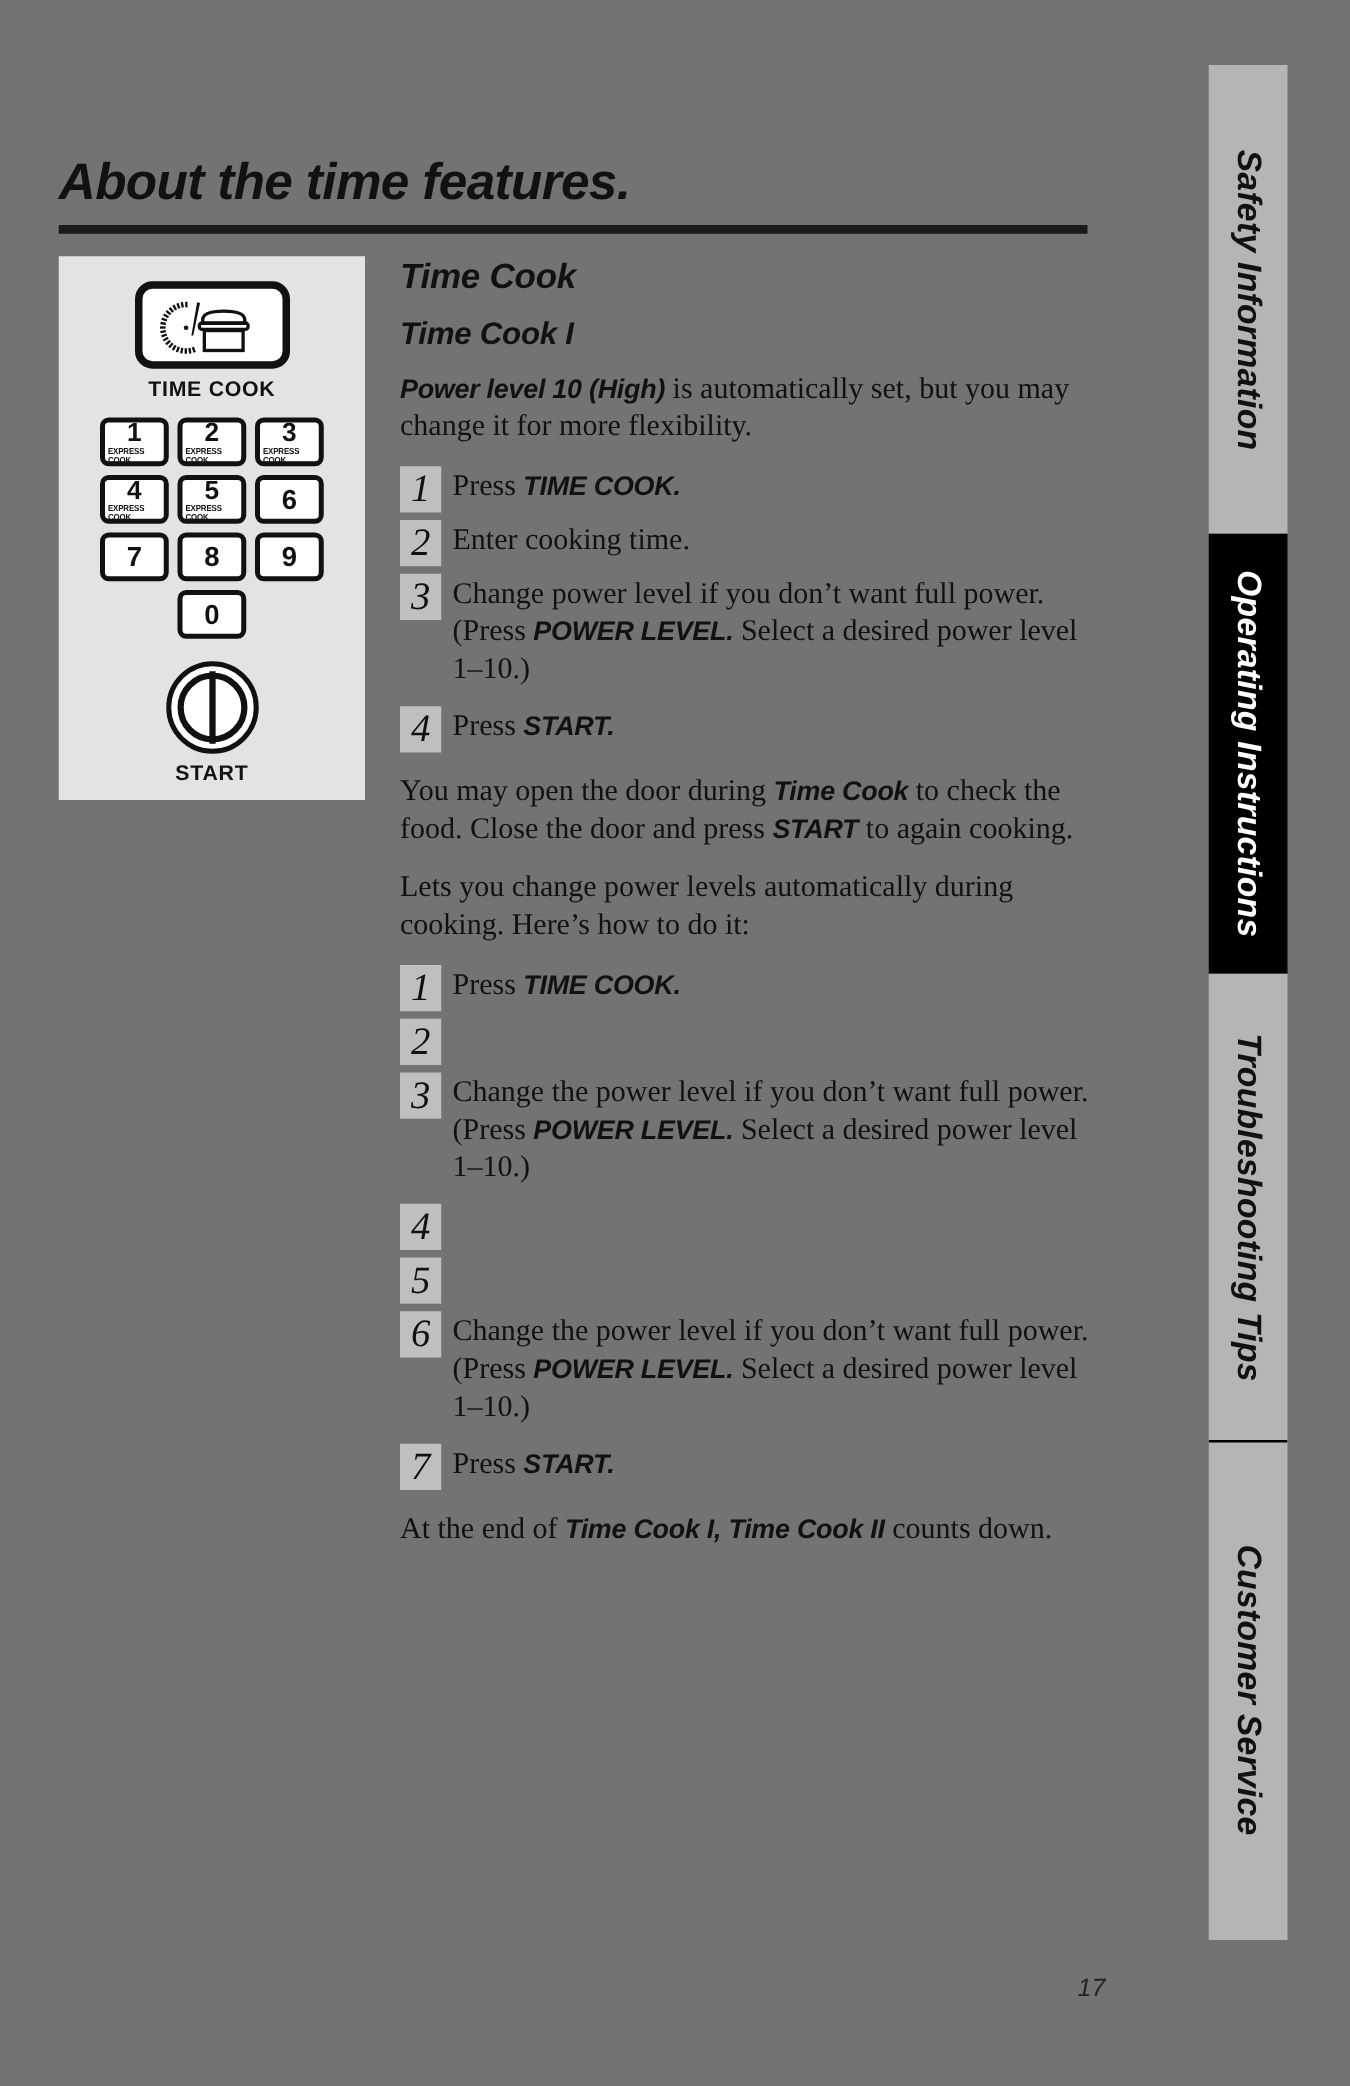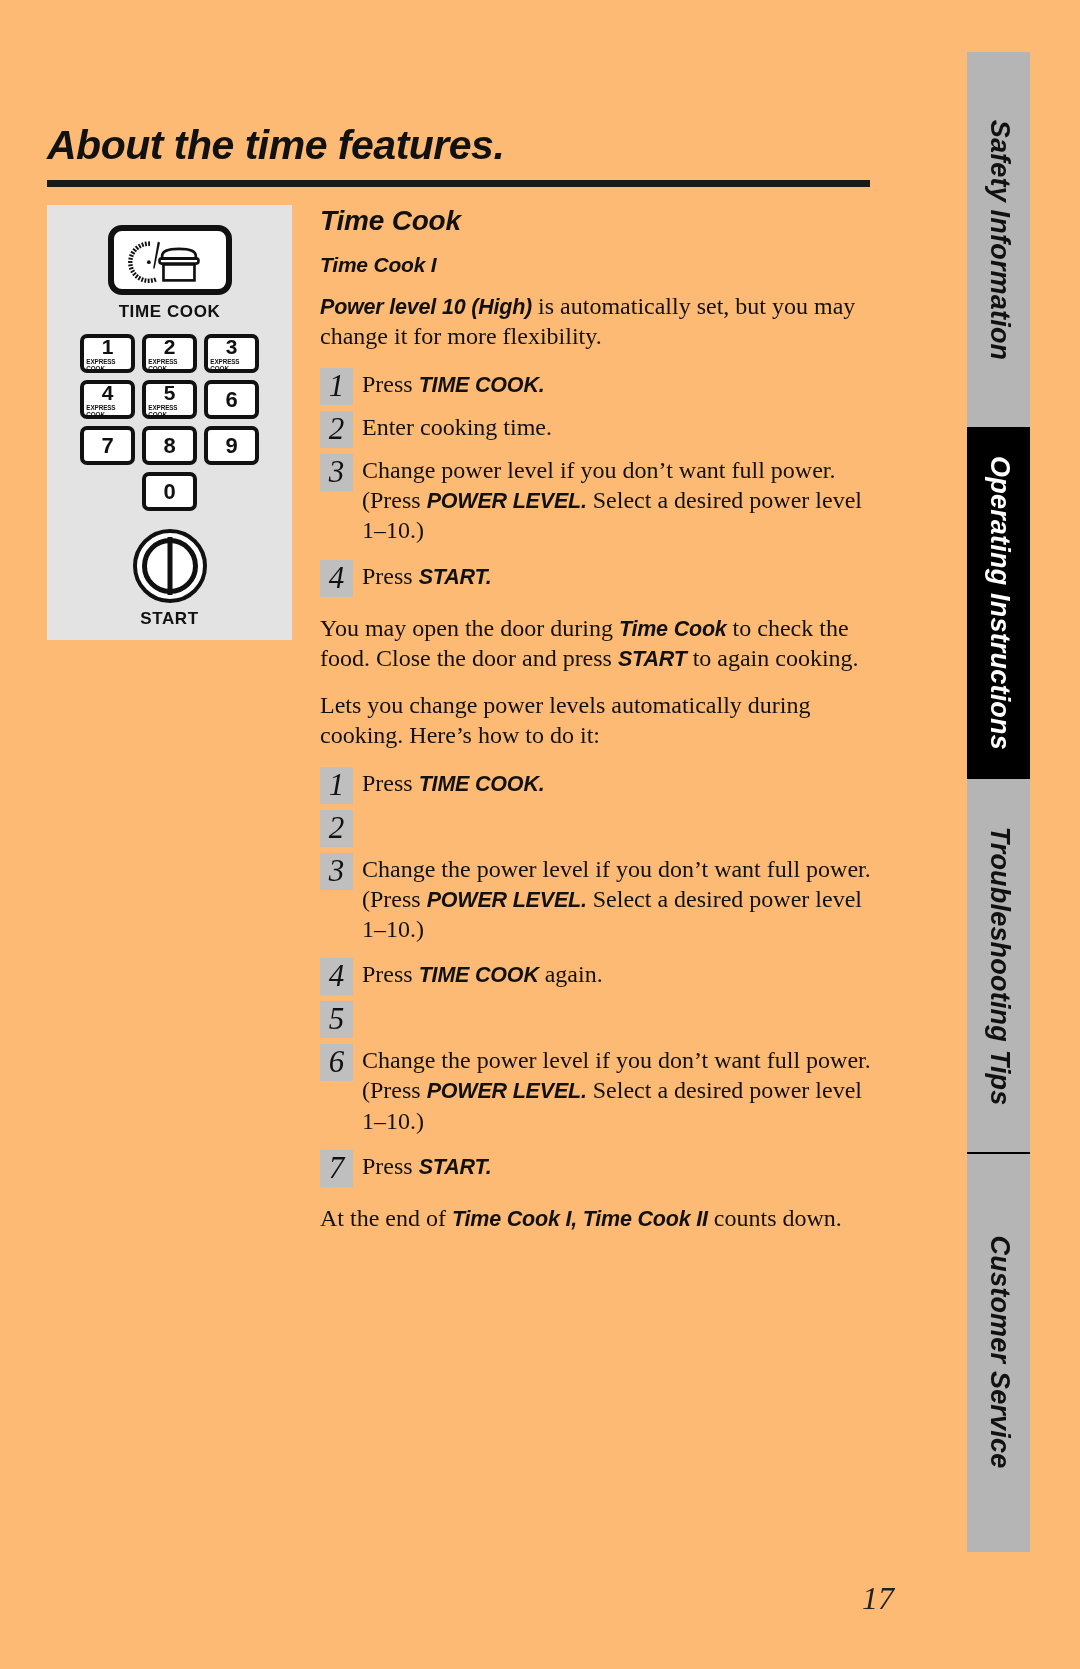--- a/index.html
+++ b/index.html
@@ -11,21 +11,21 @@
     width: 1080px; height: 1669px;
     position: relative;
     font-family: "Liberation Serif", serif;
     overflow: hidden;
   }
 
   
   #page {
     position: absolute;
     inset: 0;
-    background: #fdba74;
+    background: #737373;
   }
 
   
   #sidebar {
     position: absolute;
     left: 967px; top: 52px;
     width: 63px; height: 1500px;
     display: flex;
     flex-direction: column;
   }
@@ -201,21 +201,21 @@
     font-family: "Liberation Sans", sans-serif;
     font-weight: bold; font-style: italic;
     font-size: 28px;
     color: #111;
     margin: 0 0 16px 0;
     letter-spacing: -0.2px;
   }
   .h3 {
     font-family: "Liberation Sans", sans-serif;
     font-weight: bold; font-style: italic;
-    font-size: 21px;
+    font-size: 25px;
     color: #111;
     margin: 20px 0 14px 0;
     letter-spacing: -0.2px;
   }
   .h3.first { margin-top: 0; }
   p.body {
     font-family: "Liberation Serif", serif;
     font-size: 24px;
     line-height: 1.27;
     color: #111;
@@ -257,24 +257,24 @@
     line-height: 1.26;
     color: #111;
     padding-top: 1px;
   }
   .gap-before { margin-top: 14px; }
 
   
   #page-number {
     position: absolute;
     left: 862px; top: 1580px;
-    font-family: Liberation Serif, serif;
+    font-family: Liberation Sans, sans-serif;
     font-style: italic;
     font-weight: normal;
-    font-size: 32px;
+    font-size: 20px;
     color: #222;
   }
 </style>
 </head>
 <body>
 
 <div id="page">
 
   <div id="page-title">About the time features.</div>
   <div id="title-rule"></div>
@@ -412,21 +412,20 @@
       </li>
       <li>
         <span class="step-num">2</span>
       </li>
       <li>
         <span class="step-num">3</span>
         <span class="step-text"><span>Change the power level if you don’t want full power. (Press </span><b class="ui">POWER LEVEL.</b><span> Select a desired power level 1–10.)</span></span>
       </li>
       <li class="gap-before">
         <span class="step-num">4</span>
-        <span class="step-text"><span>Press </span><b class="ui">TIME COOK</b><span> again.</span></span>
       </li>
       <li>
         <span class="step-num">5</span>
       </li>
       <li>
         <span class="step-num">6</span>
         <span class="step-text"><span>Change the power level if you don’t want full power. (Press </span><b class="ui">POWER LEVEL.</b><span> Select a desired power level 1–10.)</span></span>
       </li>
       <li class="gap-before">
         <span class="step-num">7</span>

